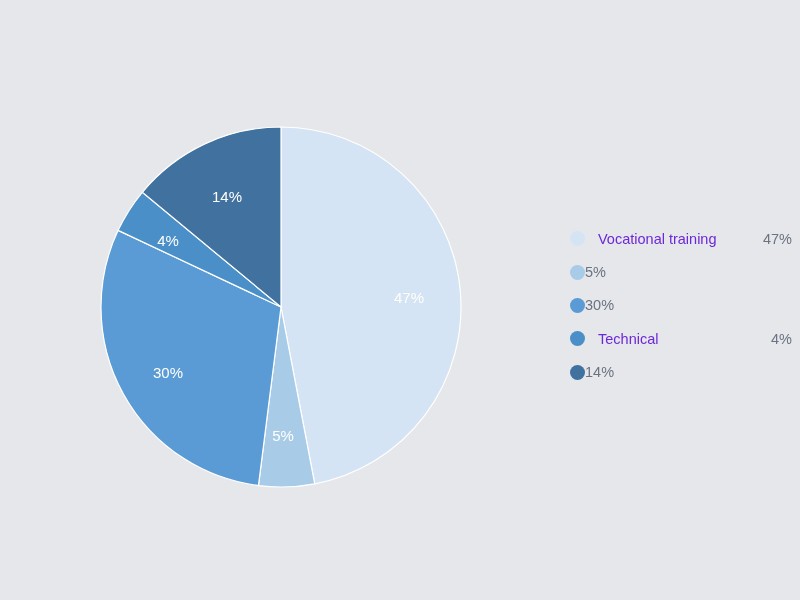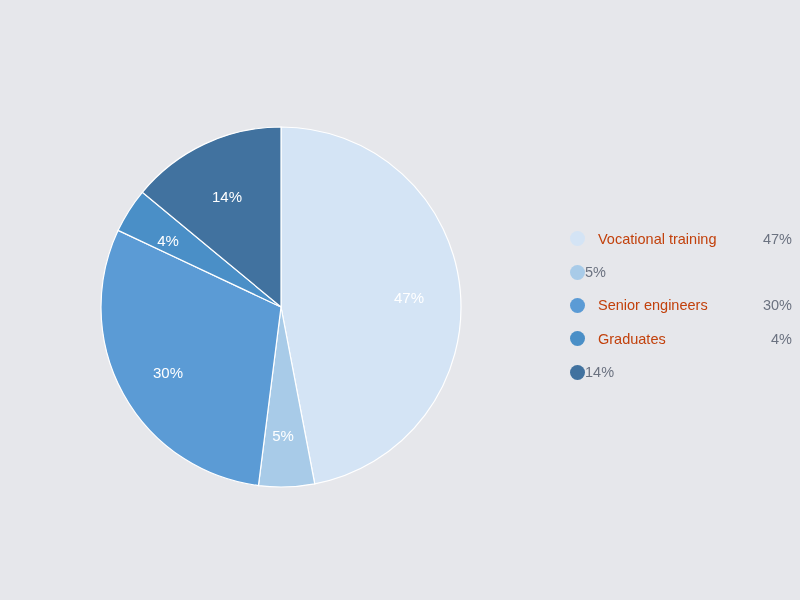--- a/index.html
+++ b/index.html
@@ -48,21 +48,21 @@
   }
   .legend-swatch {
     width: 15px;
     height: 15px;
     border-radius: 50%;
     flex: 0 0 auto;
   }
   .legend-label {
     margin-left: 13px;
     font-size: 14.5px;
-    color: #c2410c;
+    color: #6d28d9;
     white-space: nowrap;
     flex: 1 1 auto;
   }
   .legend-value {
     font-size: 14.5px;
     color: #6b7280;
     text-align: right;
     flex: 0 0 auto;
     white-space: nowrap;
   }
@@ -94,26 +94,25 @@
         <span class="legend-swatch" style="background: rgb(212, 228, 245);"></span>
         <span class="legend-label">Vocational training</span>
         <span class="legend-value">47%</span>
       </div>
       <div class="legend-row">
         <span class="legend-swatch" style="background: rgb(168, 203, 232);"></span>
         <span class="legend-value">5%</span>
       </div>
       <div class="legend-row">
         <span class="legend-swatch" style="background: rgb(91, 155, 213);"></span>
-        <span class="legend-label">Senior engineers</span>
         <span class="legend-value">30%</span>
       </div>
       <div class="legend-row">
         <span class="legend-swatch" style="background: rgb(74, 143, 199);"></span>
-        <span class="legend-label">Graduates</span>
+        <span class="legend-label">Technical</span>
         <span class="legend-value">4%</span>
       </div>
       <div class="legend-row">
         <span class="legend-swatch" style="background: rgb(65, 114, 159);"></span>
         <span class="legend-value">14%</span>
       </div>
     </div>
 
 </div>
 

